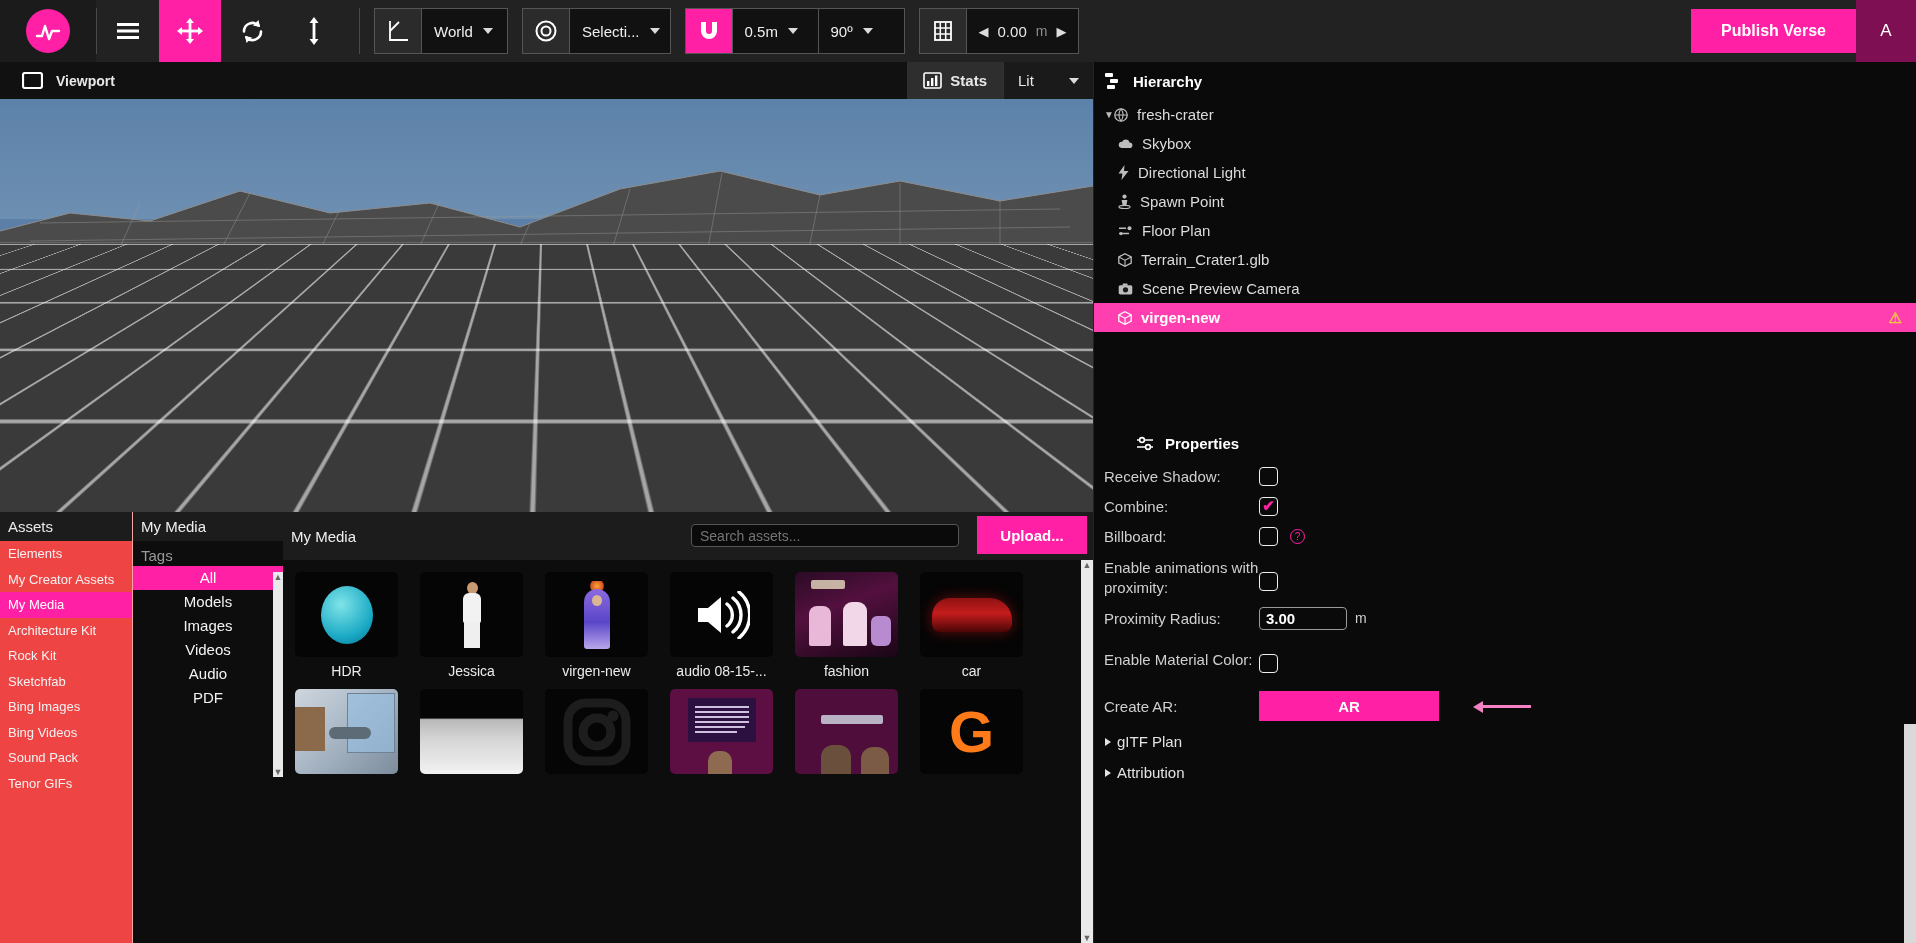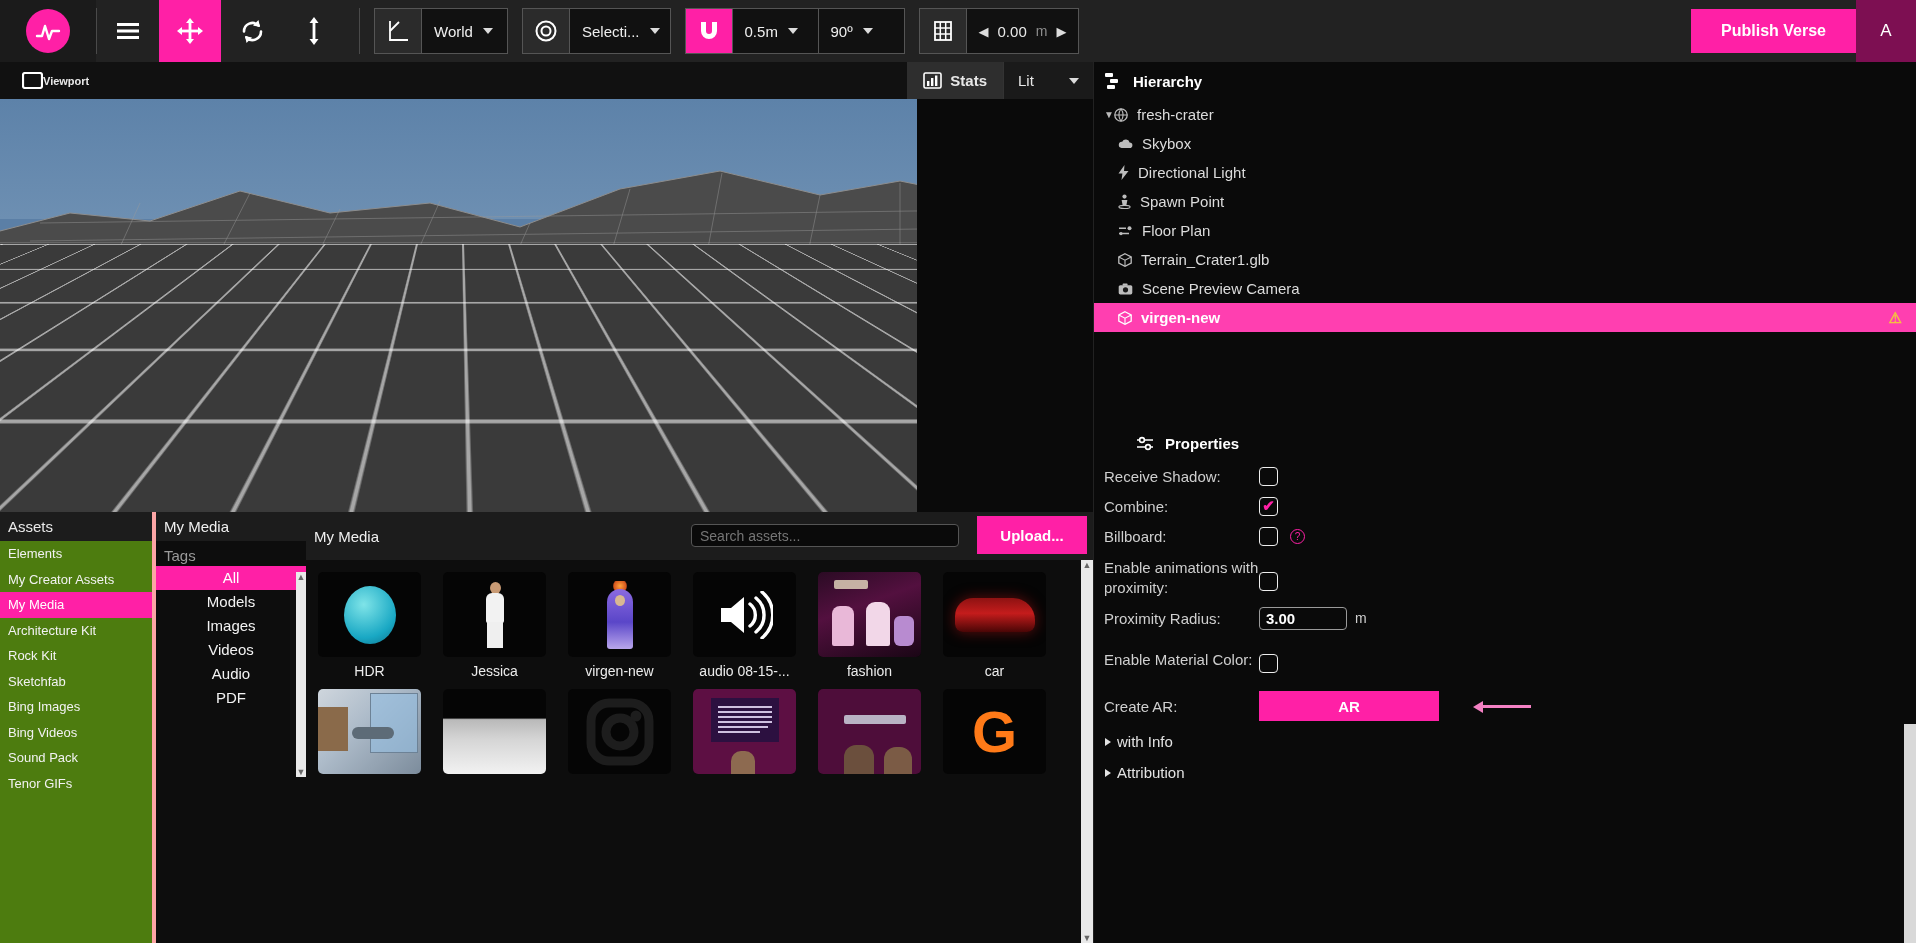--- a/index.html
+++ b/index.html
@@ -61,35 +61,35 @@
   .avatar-btn {
     width:60px;height:62px;background:#7d0f52;color:#fff;display:flex;
     align-items:center;justify-content:center;font-size:17px;cursor:pointer;
   }
 
   
   .vp-header {
     position:absolute; left:0; top:62px; width:1093px; height:37px;
     background:#111; display:flex; align-items:center;
   }
-  .vp-title { display:flex;align-items:center;padding-left:22px; font-weight:bold; font-size:11px; }
+  .vp-title { display:flex;align-items:center;gap:13px;padding-left:22px; font-weight:bold; font-size:14px; }
   .vp-right { margin-left:auto; display:flex; align-items:stretch; height:37px; }
   .stats-btn {
     display:flex;align-items:center;gap:8px;padding:0 16px;background:#2e2e2e;
     font-weight:bold;font-size:15px;cursor:pointer;
   }
   .lit-sel {
     display:flex;align-items:center;padding:0 14px;background:#1a1a1a;width:90px;
     font-size:15px;cursor:pointer; border-left:1px solid #333;
   }
   .lit-caret { margin-left:auto; }
 
   
   .viewport {
-    position:absolute; left:0; top:99px; width:917px; height:413px;
+    position:absolute; left:0; top:99px; width:1093px; height:413px;
     overflow:hidden; background:#5b7fa6;
   }
   .sky { position:absolute;left:0;top:0;width:100%;height:120px;
          background:linear-gradient(#5d82a9,#6d8fb2); }
   .mountains { position:absolute; left:0; top:62px; width:100%; height:130px; overflow:hidden; }
   .ground {
     position:absolute; left:-60%; top:145px; width:220%; height:600px;
     background:#3a3a3a;
     transform: perspective(320px) rotateX(62deg);
     transform-origin: 50% 0%;
@@ -140,21 +140,21 @@
     position:absolute; left:0; bottom:14px; width:100%; text-align:left; padding-left:12px;
     color:#fff; font-size:15px; text-shadow:0 0 3px #000, 0 1px 2px #000;
     pointer-events:none;
   }
 
   
   .assets-panel {
     position:absolute; left:0; top:512px; width:1093px; height:431px; background:#0d0d0d;
     display:flex;
   }
-  .assets-cats { width:156px; background:#4d7c0f; border-right:4px solid #fca5a5; }
+  .assets-cats { width:133px; background:#ef4444; border-right:1px solid #fca5a5; }
   .assets-cats-hd {
     height:29px; background:#1c1c1c; display:flex; align-items:center;
     padding-left:8px; font-size:15px; color:#e9e9e9;
   }
   .cat-item {
     padding:2px 8px; font-size:13px; color:#f2f2f2; cursor:pointer; line-height:21.5px;
   }
   .cat-item.active { background:#ff20a6; color:#fff; }
 
   .assets-tags { width:150px; background:#0d0d0d; position:relative; }
@@ -780,21 +780,21 @@
           <button class="ar-btn">AR</button>
           <div class="annot-arrow">
             <div class="head"></div>
               <div class="shaft"></div>
           </div>
         </div>
       </div>
 
       <div class="collapse-row">
         <span class="tri"></span>
-        <span>with Info</span>
+        <span>gITF Plan</span>
       </div>
       <div class="collapse-row">
         <span class="tri"></span>
         <span>Attribution</span>
       </div>
     </div>
 
     <div class="rp-scroll"></div>
   </div>
 

